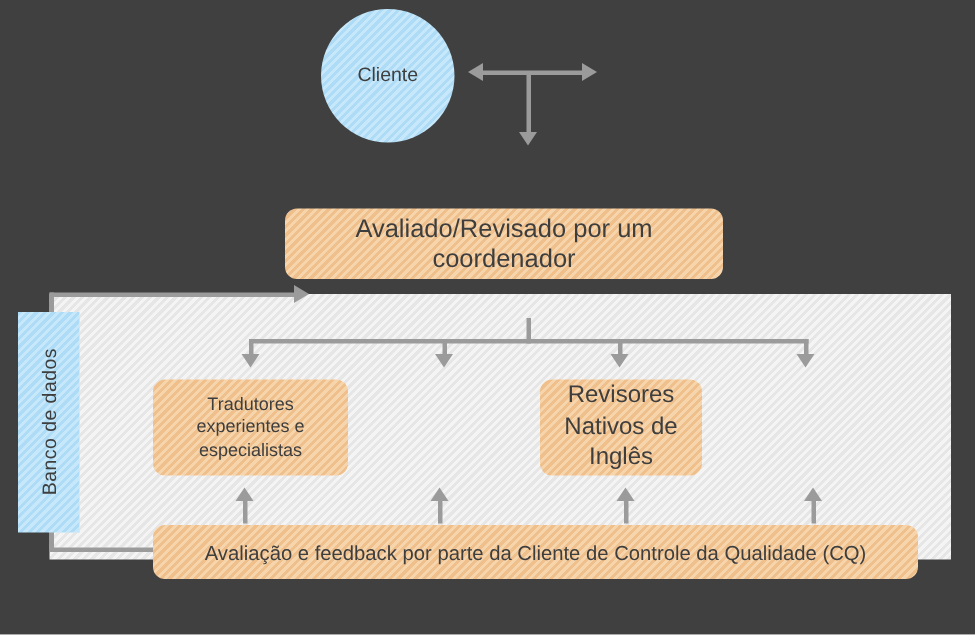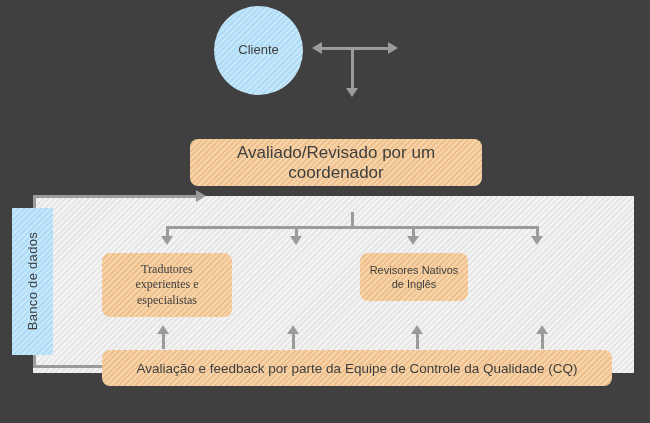--- a/index.html
+++ b/index.html
@@ -64,37 +64,37 @@
 
   <div class="line z1" style="left:166px;top:226px;width:3px;height:10px;"></div>
   <div class="tri tri-down z1" style="left:161px;top:236px;"></div>
   <div class="line z1" style="left:295px;top:226px;width:3px;height:10px;"></div>
   <div class="tri tri-down z1" style="left:290px;top:236px;"></div>
   <div class="line z1" style="left:412px;top:226px;width:3px;height:10px;"></div>
   <div class="tri tri-down z1" style="left:407px;top:236px;"></div>
   <div class="line z1" style="left:536px;top:226px;width:3px;height:10px;"></div>
   <div class="tri tri-down z1" style="left:531px;top:236px;"></div>
 
-  <div class="node rbox hatch-orange z2" style="left:102px;top:253px;width:130px;height:64px;font-size:12px;line-height:1.3;padding:4px 16px;font-family:Liberation Serif, serif;">
+  <div class="node rbox hatch-orange z2" style="left:102px;top:253px;width:130px;height:64px;font-size:12px;line-height:1.3;padding:4px 16px;">
     <span>Tradutores experientes e especialistas</span>
   </div>
-  <div class="node rbox hatch-orange z2" style="left:360px;top:253px;width:108px;height:48px;font-size:11px;line-height:1.3;padding:0 9px;justify-content:flex-end;">
+  <div class="node rbox hatch-orange z2" style="left:360px;top:253px;width:108px;height:64px;font-size:16px;line-height:1.3;padding:0 9px;justify-content:flex-end;">
     <span>Revisores Nativos de Inglês</span>
   </div>
 
   <div class="tri tri-up z1" style="left:157px;top:325px;"></div>
   <div class="line z1" style="left:162px;top:334px;width:3px;height:15px;"></div>
   <div class="tri tri-up z1" style="left:287px;top:325px;"></div>
   <div class="line z1" style="left:292px;top:334px;width:3px;height:15px;"></div>
   <div class="tri tri-up z1" style="left:411px;top:325px;"></div>
   <div class="line z1" style="left:416px;top:334px;width:3px;height:15px;"></div>
   <div class="tri tri-up z1" style="left:536px;top:325px;"></div>
   <div class="line z1" style="left:541px;top:334px;width:3px;height:15px;"></div>
 
   <div class="node rbox hatch-orange z2" style="left:102px;top:350px;width:510px;height:36px;font-size:13.5px;">
-    <span>Avaliação e feedback por parte da Equipe de Controle da Qualidade (CQ)</span>
+    <span>Avaliação e feedback por parte da Cliente de Controle da Qualidade (CQ)</span>
   </div>
 
   <div class="node hatch-blue z3" style="left:12px;top:208px;width:41px;height:147px;">
     <span class="vtext">Banco de dados</span>
   </div>
 
 </div>
 
 </body></html>

